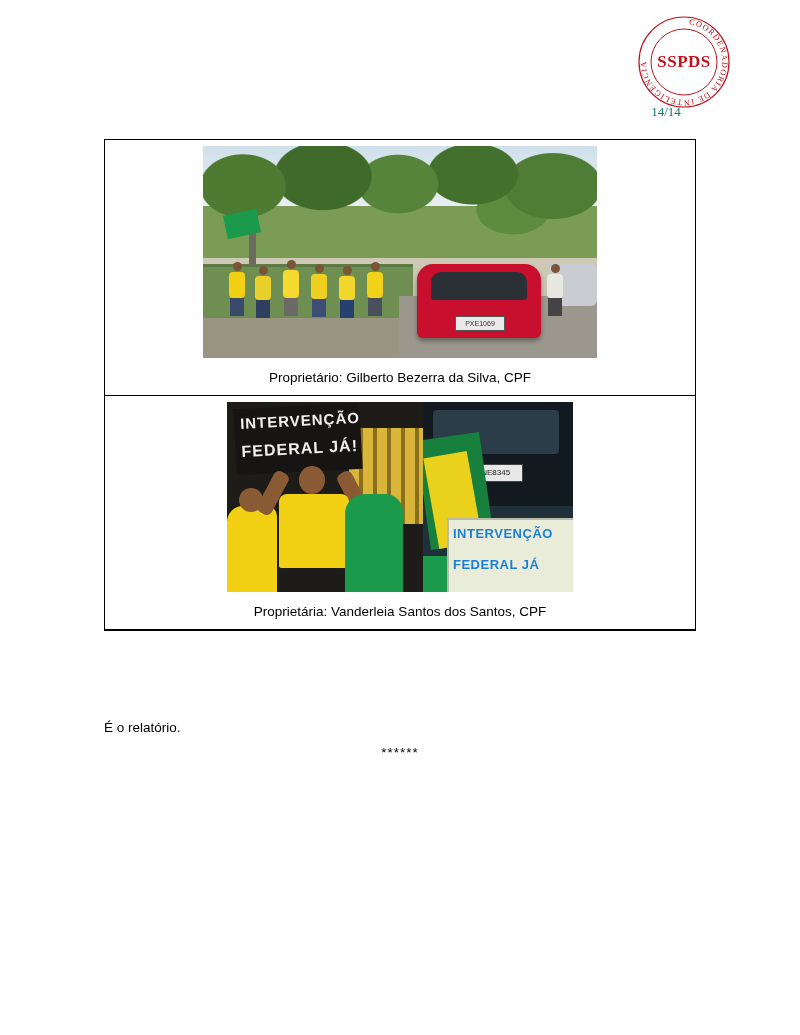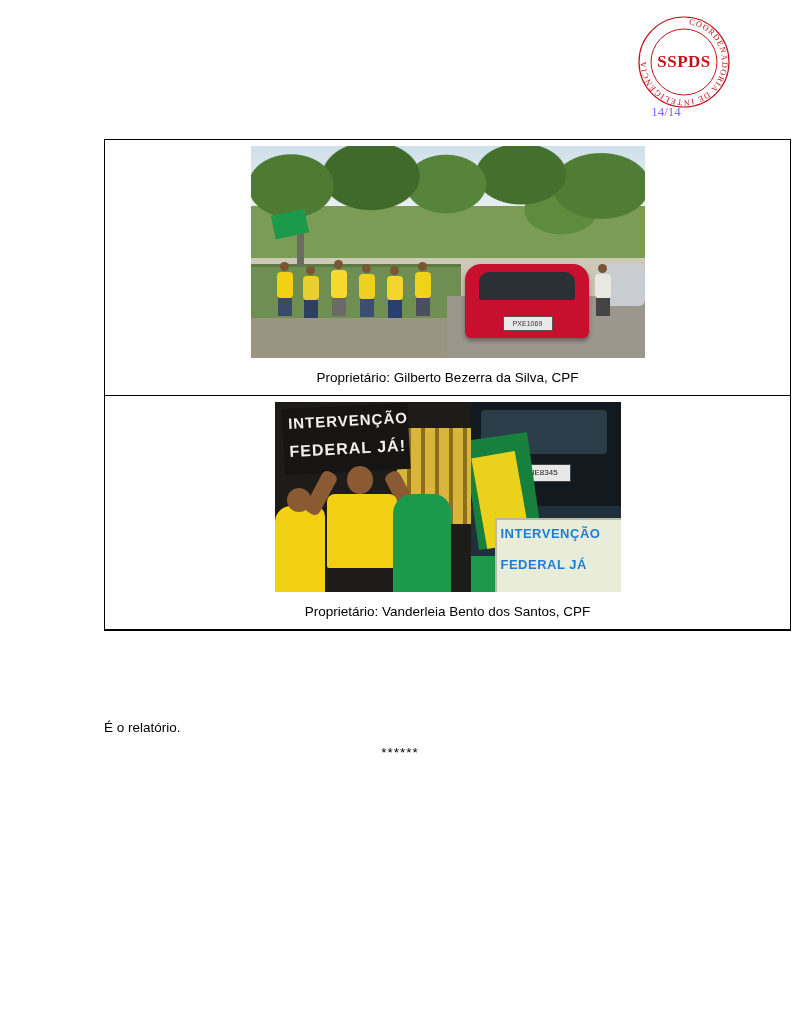--- a/index.html
+++ b/index.html
@@ -50,29 +50,29 @@
     color: #c1121c;
   }
   .page-number {
     position: absolute;
     left: 600px;
     top: 104px;
     width: 132px;
     text-align: center;
     font-family: "Liberation Serif", serif;
     font-size: 13px;
-    color: #8b5cf6;
+    color: #0f766e;
   }
 
   
   .doc-table {
     position: absolute;
     left: 104px;
     top: 139px;
-    width: 687px;
+    width: 592px;
     border: 1px solid #000000;
     box-sizing: border-box;
     background: #fff;
   }
   .row {
     border-bottom: 1px solid #000000;
     padding: 0;
     box-sizing: border-box;
   }
   .row.last { border-bottom: none; }
@@ -376,21 +376,21 @@
             <div class="p2r-bottom-green"></div>
             <div class="p2r-bottom-yellow"></div>
             <div class="p2r-sign">
               <span class="p2r-sign-t1">INTERVENÇÃO</span>
               <span class="p2r-sign-t2">FEDERAL JÁ</span>
             </div>
           </div>
 
         </div>
       </div>
-      <div class="caption">Proprietário: Vanderleia Bento dos Santos, CPF</div>
+      <div class="caption">Proprietária: Vanderleia Santos dos Santos, CPF</div>
     </div>
   </div>
 
 
 </div>
 
 <div class="closing">É o relatório.</div>
 <div class="asterisks">******</div>
 
 </body></html>

